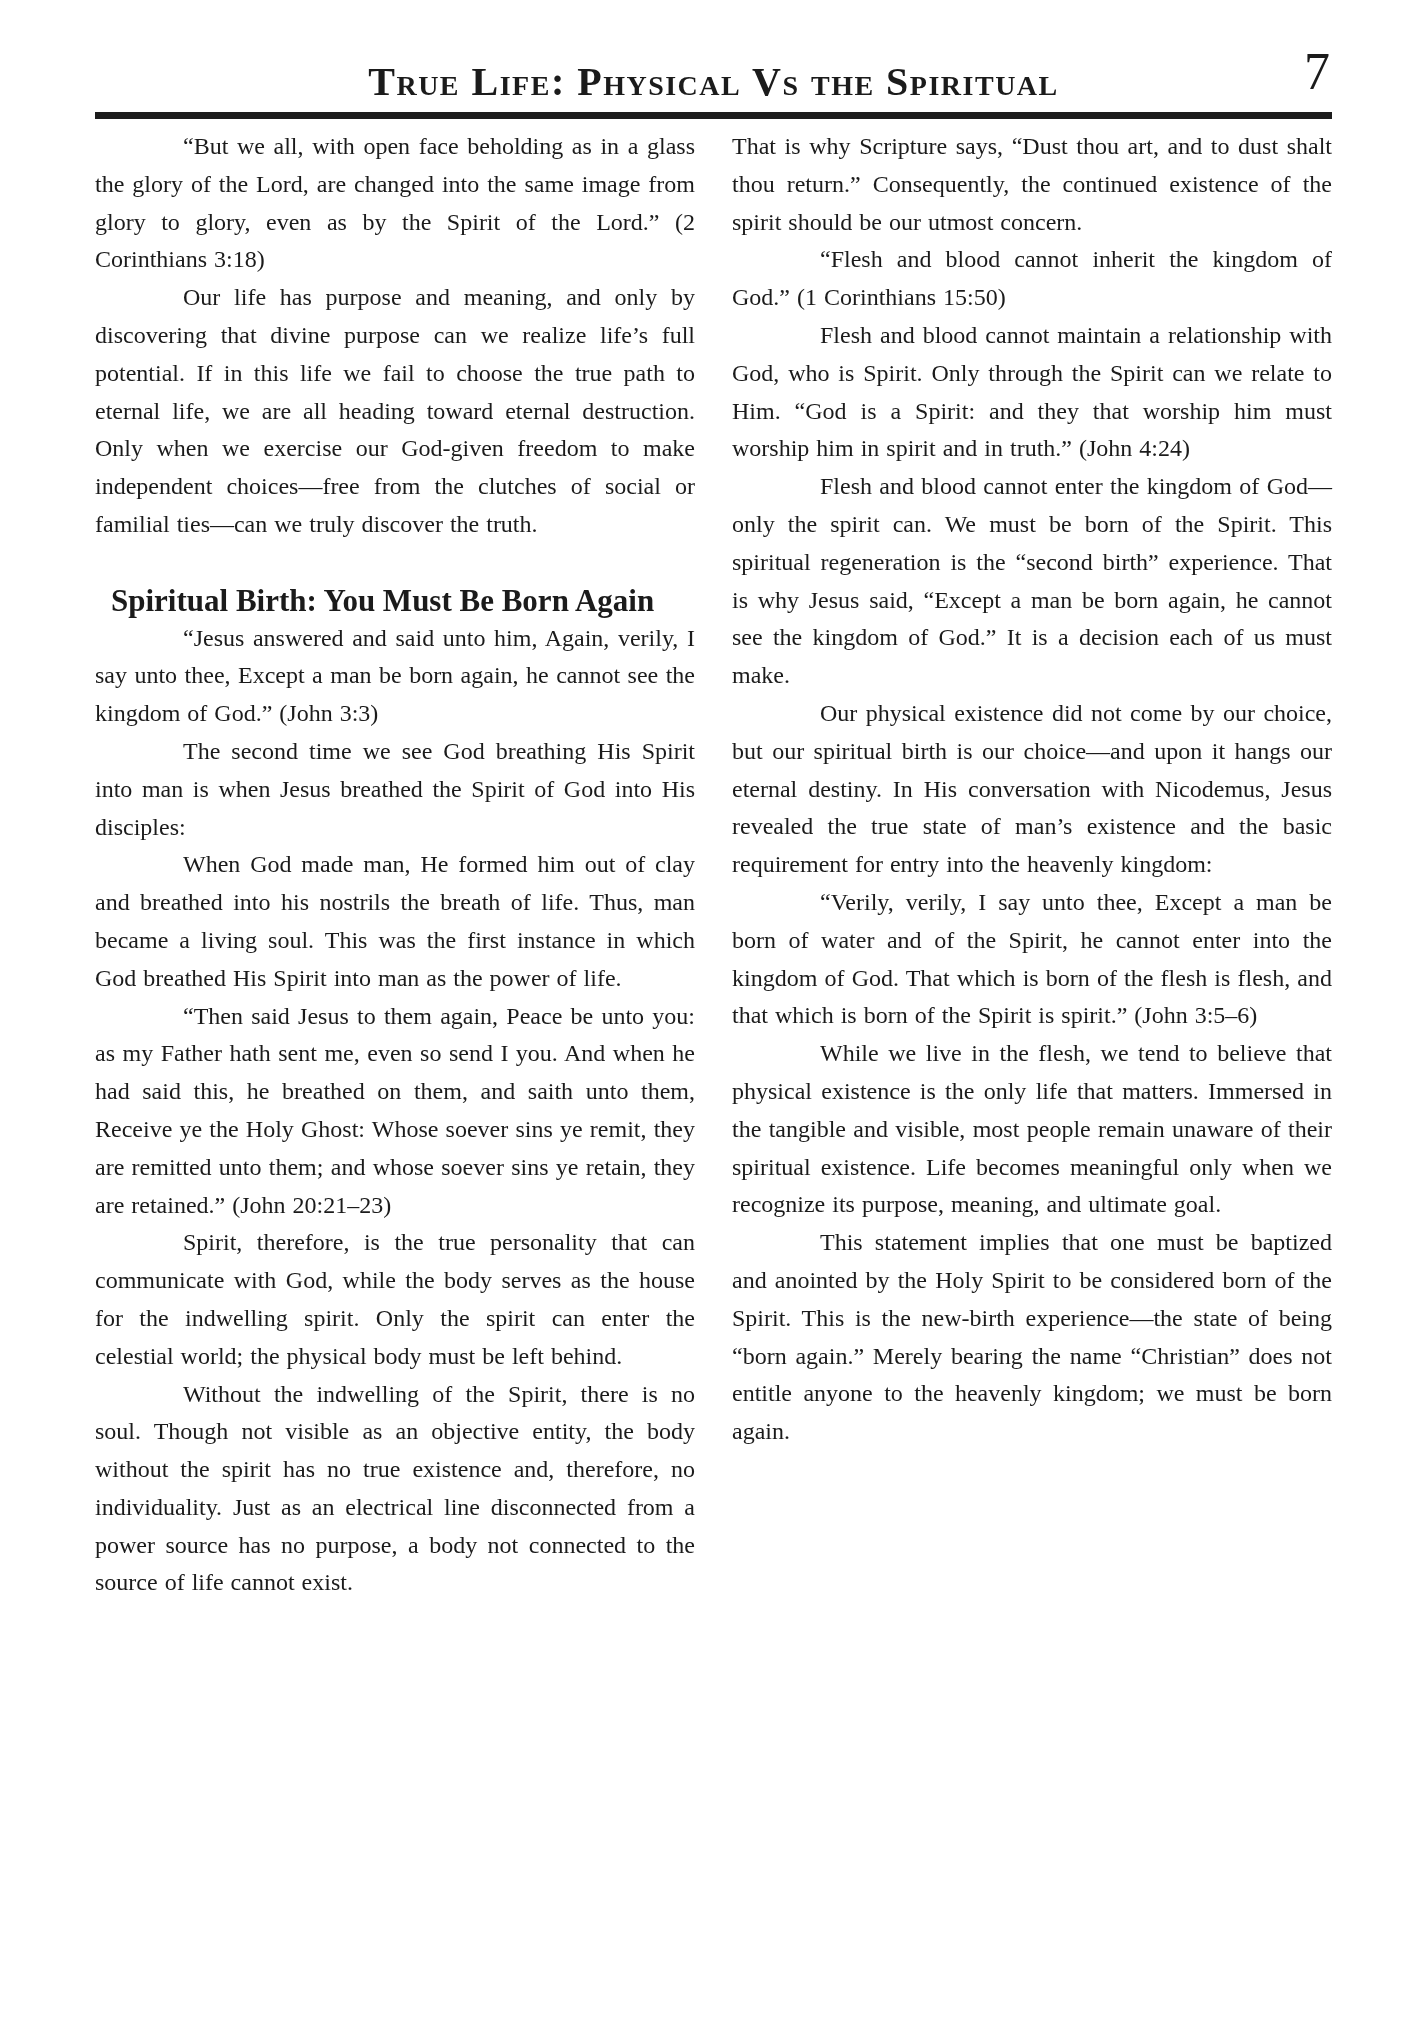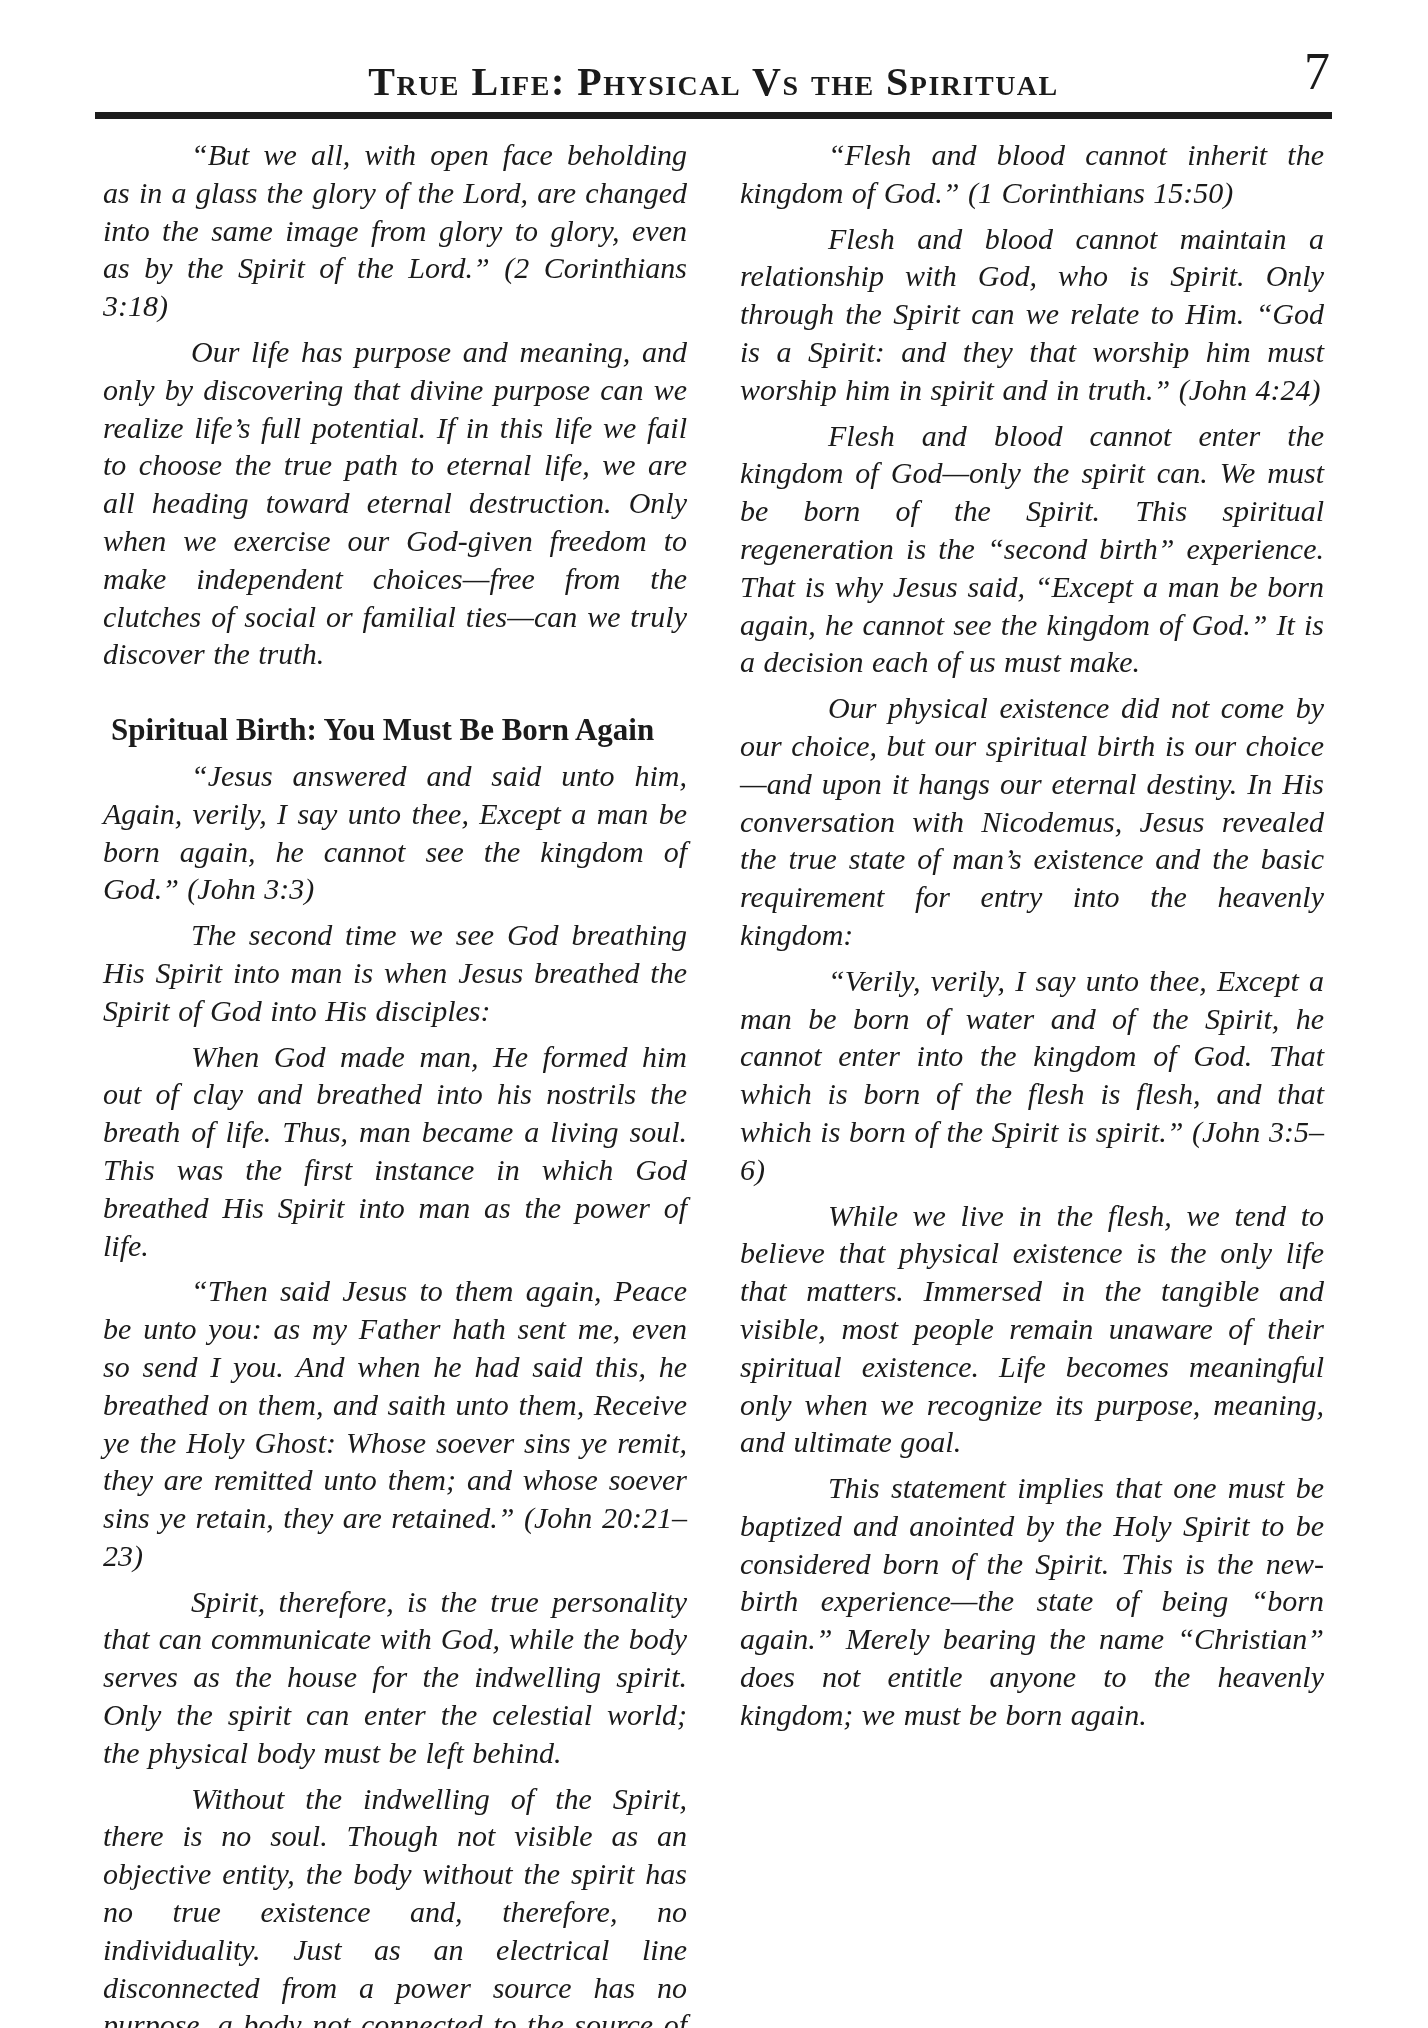--- a/index.html
+++ b/index.html
@@ -54,27 +54,26 @@
     left: 95px;
     width: 1237px;
     display: flex;
     gap: 37px;
   }
   .col {
     flex: 1 1 0;
     min-width: 0;
   }
   .col p {
-    margin: 8px;
-    font-size: 30px;
+    margin: 0;
+    font-size: 24px;
     line-height: 37.8px;
     text-align: justify;
     text-indent: 88px;
     word-spacing: 1px;
-    font-style: italic;
   }
   .col p.no-indent {
     text-indent: 0;
   }
   .col h2 {
     margin: 38px 0 0 16px;
     font-size: 31px;
     line-height: 37.8px;
     font-weight: bold;
     color: #1b1b1b;
@@ -99,20 +98,21 @@
       <h2>Spiritual Birth: You Must Be Born Again</h2>
       <p>“Jesus answered and said unto him, Again, verily, I say unto thee, Except a man be born again, he cannot see the kingdom of God.” (John 3:3)</p>
       <p>The second time we see God breathing His Spirit into man is when Jesus breathed the Spirit of God into His disciples:</p>
       <p>When God made man, He formed him out of clay and breathed into his nostrils the breath of life. Thus, man became a living soul. This was the first instance in which God breathed His Spirit into man as the power of life.</p>
       <p>“Then said Jesus to them again, Peace be unto you: as my Father hath sent me, even so send I you. And when he had said this, he breathed on them, and saith unto them, Receive ye the Holy Ghost: Whose soever sins ye remit, they are remitted unto them; and whose soever sins ye retain, they are retained.” (John 20:21–23)</p>
       <p>Spirit, therefore, is the true personality that can communicate with God, while the body serves as the house for the indwelling spirit. Only the spirit can enter the celestial world; the physical body must be left behind.</p>
       <p>Without the indwelling of the Spirit, there is no soul. Though not visible as an objective entity, the body without the spirit has no true existence and, therefore, no individuality. Just as an electrical line disconnected from a power source has no purpose, a body not connected to the source of life cannot exist.</p>
     </div>
 
     <div class="col">
+      <p class="no-indent">That is why Scripture says, “Dust thou art, and to dust shalt thou return.” Consequently, the continued existence of the spirit should be our utmost concern.</p>
       <p>“Flesh and blood cannot inherit the kingdom of God.” (1 Corinthians 15:50)</p>
       <p>Flesh and blood cannot maintain a relationship with God, who is Spirit. Only through the Spirit can we relate to Him. “God is a Spirit: and they that worship him must worship him in spirit and in truth.” (John 4:24)</p>
       <p>Flesh and blood cannot enter the kingdom of God—only the spirit can. We must be born of the Spirit. This spiritual regeneration is the “second birth” experience. That is why Jesus said, “Except a man be born again, he cannot see the kingdom of God.” It is a decision each of us must make.</p>
       <p>Our physical existence did not come by our choice, but our spiritual birth is our choice—and upon it hangs our eternal destiny. In His conversation with Nicodemus, Jesus revealed the true state of man’s existence and the basic requirement for entry into the heavenly kingdom:</p>
       <p>“Verily, verily, I say unto thee, Except a man be born of water and of the Spirit, he cannot enter into the kingdom of God. That which is born of the flesh is flesh, and that which is born of the Spirit is spirit.” (John 3:5–6)</p>
       <p>While we live in the flesh, we tend to believe that physical existence is the only life that matters. Immersed in the tangible and visible, most people remain unaware of their spiritual existence. Life becomes meaningful only when we recognize its purpose, meaning, and ultimate goal.</p>
       <p>This statement implies that one must be baptized and anointed by the Holy Spirit to be considered born of the Spirit. This is the new-birth experience—the state of being “born again.” Merely bearing the name “Christian” does not entitle anyone to the heavenly kingdom; we must be born again.</p>
     </div>
 
   </div>

